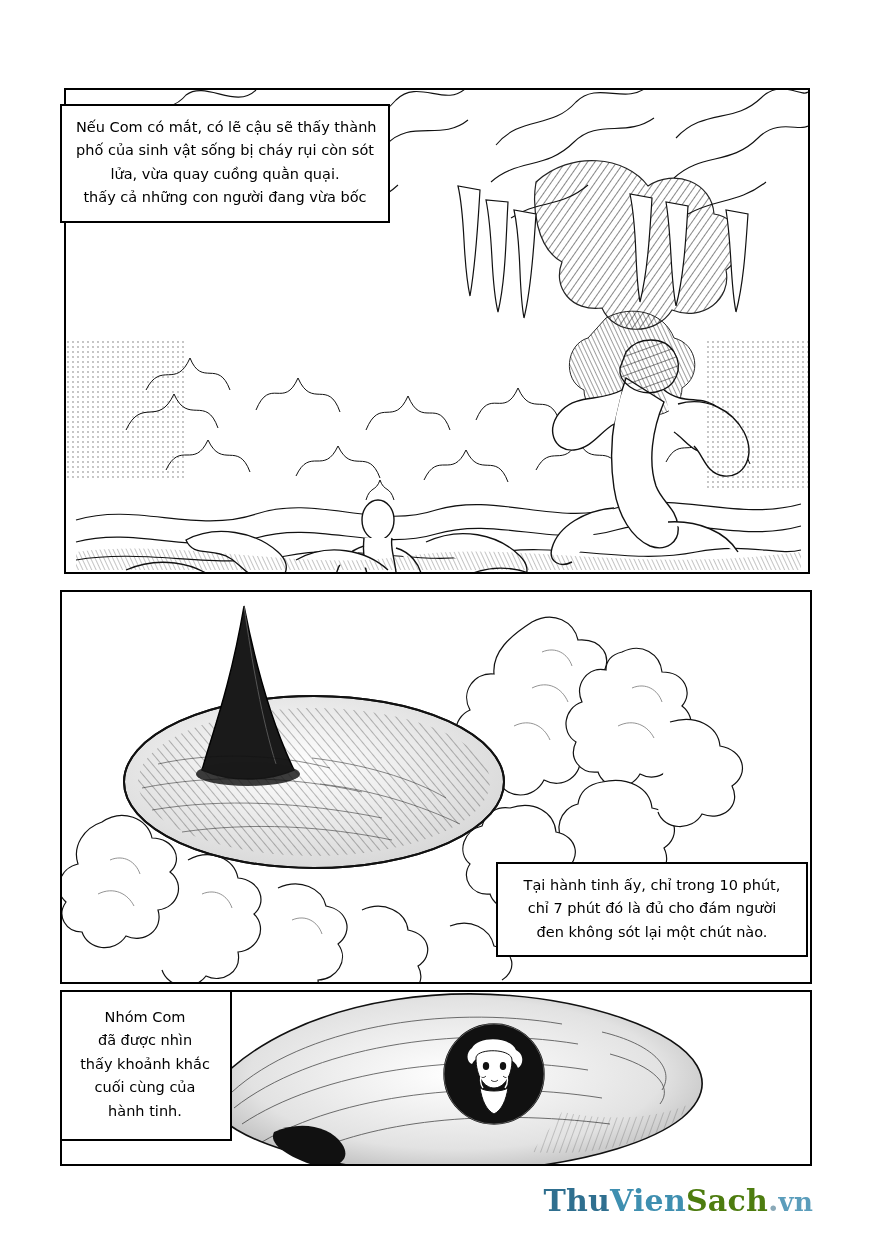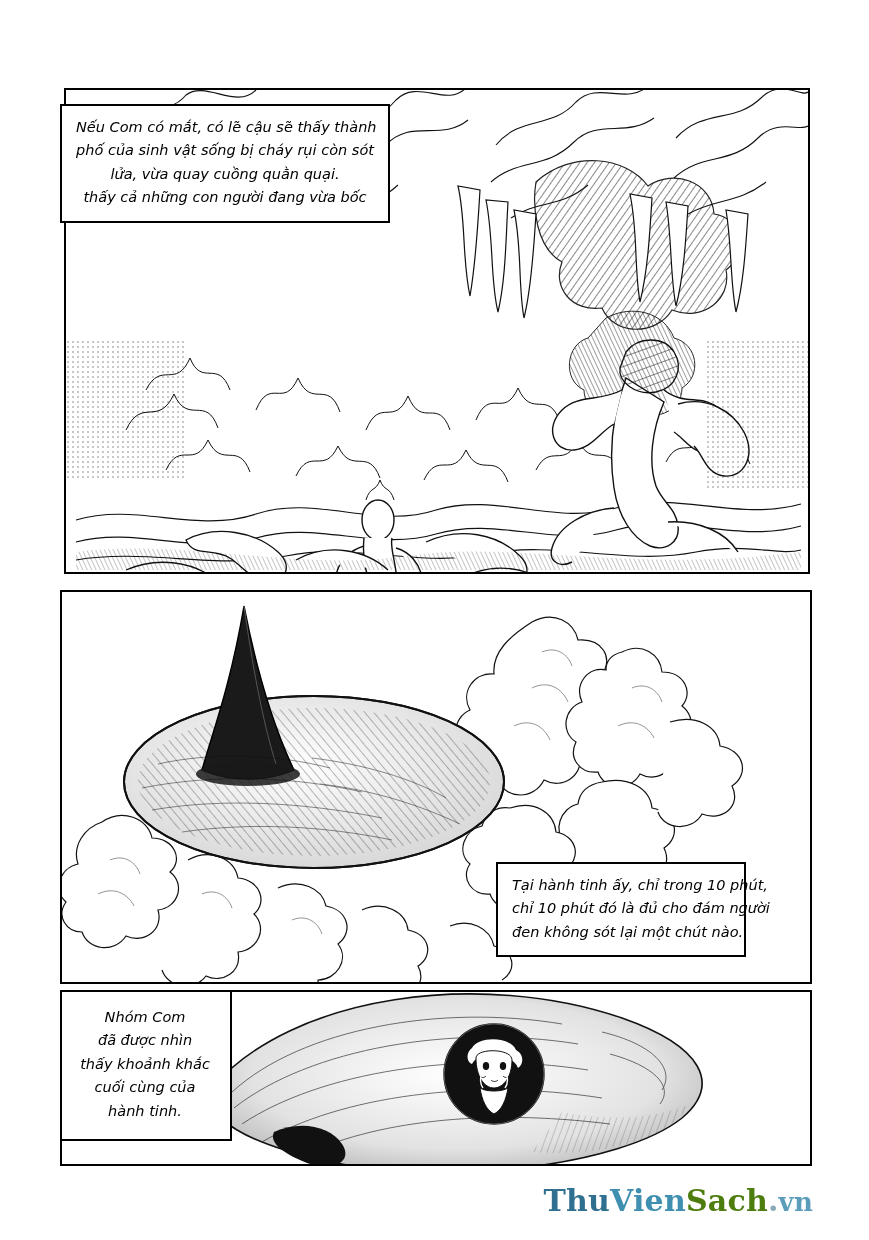--- a/index.html
+++ b/index.html
@@ -42,21 +42,20 @@
     display: block;
   }
 
   
   .caption {
     position: absolute;
     background: #ffffff;
     border: 2px solid #000;
     box-sizing: border-box;
     font-family: "DejaVu Sans", sans-serif;
-    font-style: italic;
     font-size: 14.5px;
     line-height: 1.62;
     color: #000;
     padding: 10px 14px 11px 14px;
     text-align: center;
     z-index: 5;
   }
 
   #caption-1 {
     left: 60px;
@@ -67,21 +66,21 @@
   #caption-1 .line { display: block; }
   #caption-1 .line:nth-child(1) { text-align: left; }
   #caption-1 .line:nth-child(2),
   #caption-1 .line:nth-child(3),
   #caption-1 .line:nth-child(4),
   #caption-1 .line:nth-child(5) { text-align: center; }
 
   #caption-2 {
     left: 496px;
     top: 862px;
-    width: 250px;
+    width: 312px;
   }
 
   #caption-3 {
     left: 60px;
     top: 990px;
     width: 172px;
     padding: 14px 12px 16px 10px;
   }
 
   .caption .line { display: block; white-space: nowrap; }
@@ -350,21 +349,21 @@
 
   <div class="caption" id="caption-1">
     <span class="line">Nếu Com có mắt, có lẽ cậu sẽ thấy thành</span>
     <span class="line">phố của sinh vật sống bị cháy rụi còn sót</span>
     <span class="line">lửa, vừa quay cuồng quằn quại.</span>
     <span class="line">thấy cả những con người đang vừa bốc</span>
   </div>
 
   <div class="caption" id="caption-2">
     <span class="line">Tại hành tinh ấy, chỉ trong 10 phút,</span>
-    <span class="line">chỉ 10 phút đó là đủ cho đám người</span>
+    <span class="line">chỉ 7 phút đó là đủ cho đám người</span>
     <span class="line">đen không sót lại một chút nào.</span>
   </div>
 
   <div class="caption" id="caption-3">
     <span class="line">Nhóm Com</span>
     <span class="line">đã được nhìn</span>
     <span class="line">thấy khoảnh khắc</span>
     <span class="line">cuối cùng của</span>
     <span class="line">hành tinh.</span>
   </div>

